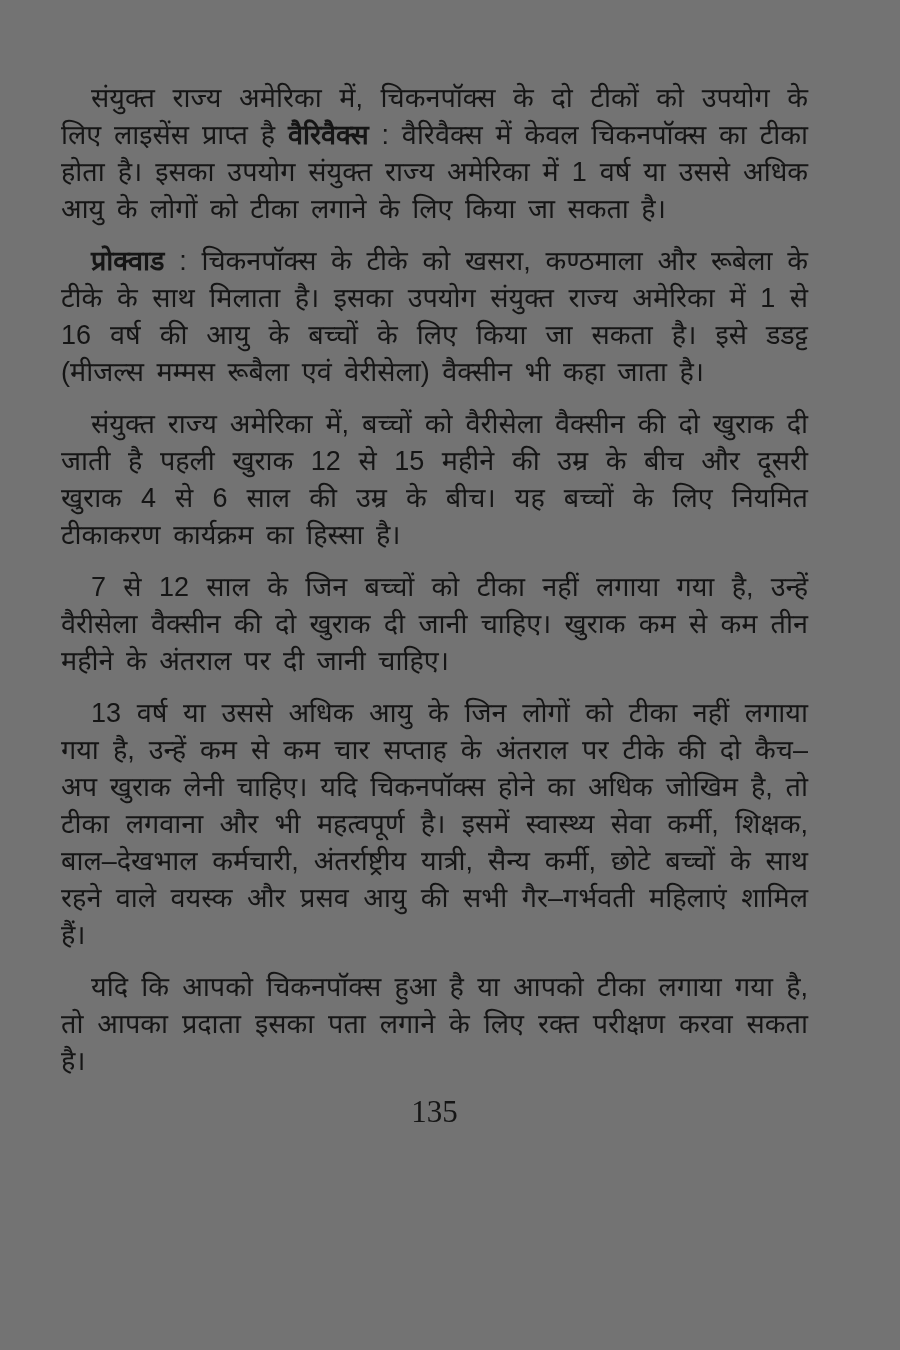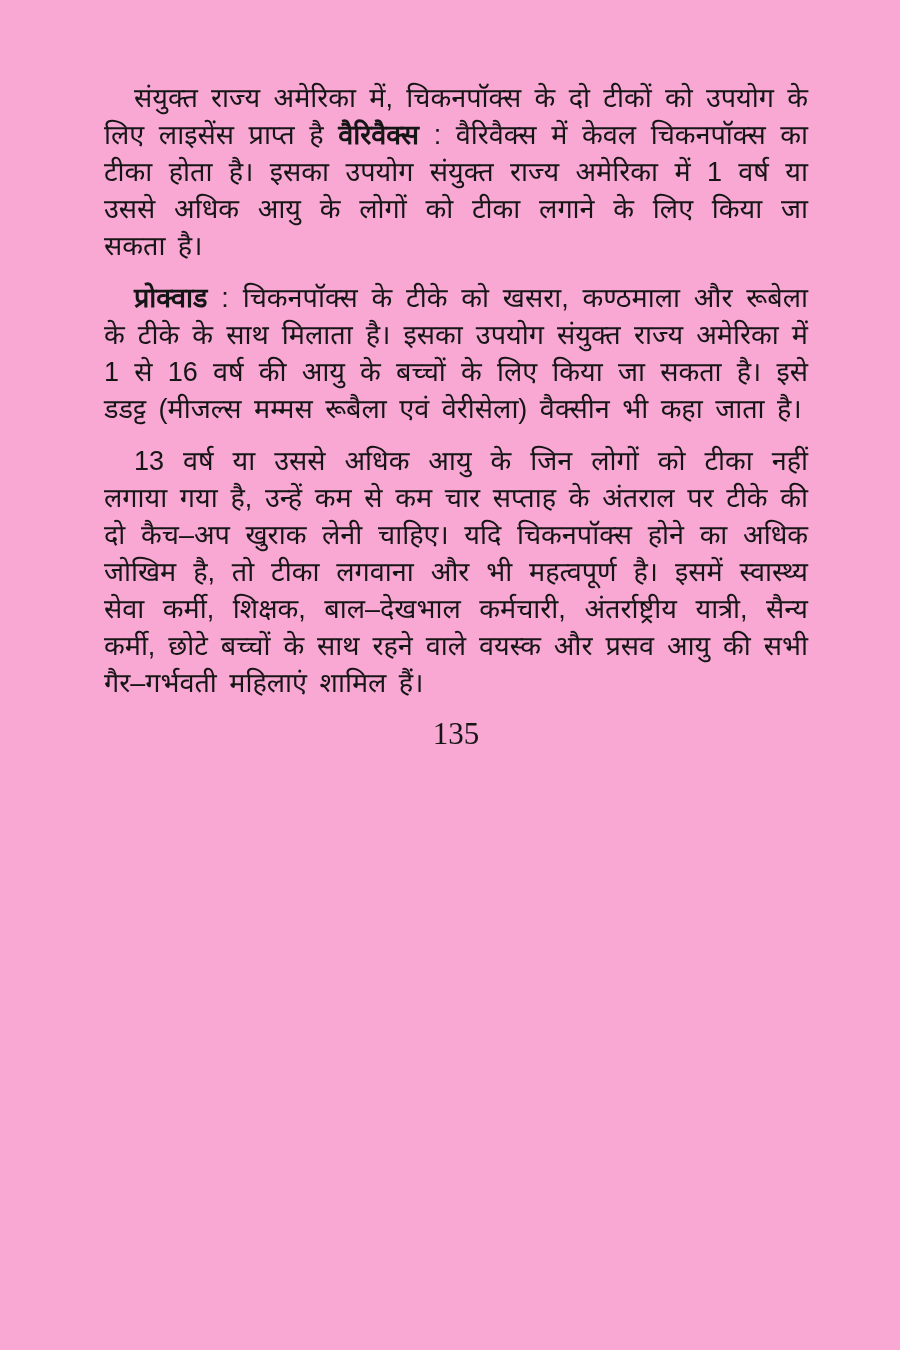--- a/index.html
+++ b/index.html
@@ -11,22 +11,22 @@
     width: 900px;
     height: 1350px;
     font-family: "Liberation Sans", sans-serif;
     color: #151515;
     overflow: hidden;
   }
   .page {
     box-sizing: border-box;
     width: 900px;
     height: 1350px;
-    padding: 80px 92px 0 104px;
-    background: #f9a8d4;
+    padding: 80px 92px 0 61px;
+    background: #737373;
   }
   .text-block p.para {
     margin: 0 0 15px 0;
     font-size: 27px;
     line-height: 37px;
     text-align: justify;
     text-indent: 30px;
     word-spacing: 5px;
     color: #151515;
   }
@@ -42,16 +42,19 @@
     color: #151515;
   }
 </style>
 </head>
 <body>
 
 <main class="page">
   <section class="text-block" id="paragraphs">
       <p class="para"><span class="">संयुक्त राज्य अमेरिका में, चिकनपॉक्स के दो टीकों को उपयोग के लिए लाइसेंस प्राप्त है </span><span class="bold">वैरिवैक्स</span><span class=""> : वैरिवैक्स में केवल चिकनपॉक्स का टीका होता है। इसका उपयोग संयुक्त राज्य अमेरिका में 1 वर्ष या उससे अधिक आयु के लोगों को टीका लगाने के लिए किया जा सकता है।</span></p>
       <p class="para"><span class="bold">प्रोक्वाड</span><span class=""> : चिकनपॉक्स के टीके को खसरा, कण्ठमाला और रूबेला के टीके के साथ मिलाता है। इसका उपयोग संयुक्त राज्य अमेरिका में 1 से 16 वर्ष की आयु के बच्चों के लिए किया जा सकता है। इसे डडट्ट (मीजल्स मम्मस रूबैला एवं वेरीसेला) वैक्सीन भी कहा जाता है।</span></p>
+      <p class="para"><span class="">संयुक्त राज्य अमेरिका में, बच्चों को वैरीसेला वैक्सीन की दो खुराक दी जाती है पहली खुराक 12 से 15 महीने की उम्र के बीच और दूसरी खुराक 4 से 6 साल की उम्र के बीच। यह बच्चों के लिए नियमित टीकाकरण कार्यक्रम का हिस्सा है।</span></p>
+      <p class="para"><span class="">7 से 12 साल के जिन बच्चों को टीका नहीं लगाया गया है, उन्हें वैरीसेला वैक्सीन की दो खुराक दी जानी चाहिए। खुराक कम से कम तीन महीने के अंतराल पर दी जानी चाहिए।</span></p>
       <p class="para"><span class="">13 वर्ष या उससे अधिक आयु के जिन लोगों को टीका नहीं लगाया गया है, उन्हें कम से कम चार सप्ताह के अंतराल पर टीके की दो कैच–अप खुराक लेनी चाहिए। यदि चिकनपॉक्स होने का अधिक जोखिम है, तो टीका लगवाना और भी महत्वपूर्ण है। इसमें स्वास्थ्य सेवा कर्मी, शिक्षक, बाल–देखभाल कर्मचारी, अंतर्राष्ट्रीय यात्री, सैन्य कर्मी, छोटे बच्चों के साथ रहने वाले वयस्क और प्रसव आयु की सभी गैर–गर्भवती महिलाएं शामिल हैं।</span></p>
+      <p class="para"><span class="">यदि कि आपको चिकनपॉक्स हुआ है या आपको टीका लगाया गया है, तो आपका प्रदाता इसका पता लगाने के लिए रक्त परीक्षण करवा सकता है।</span></p>
     </section>
   <footer class="page-number">135</footer>
 </main>
 
 </body></html>

